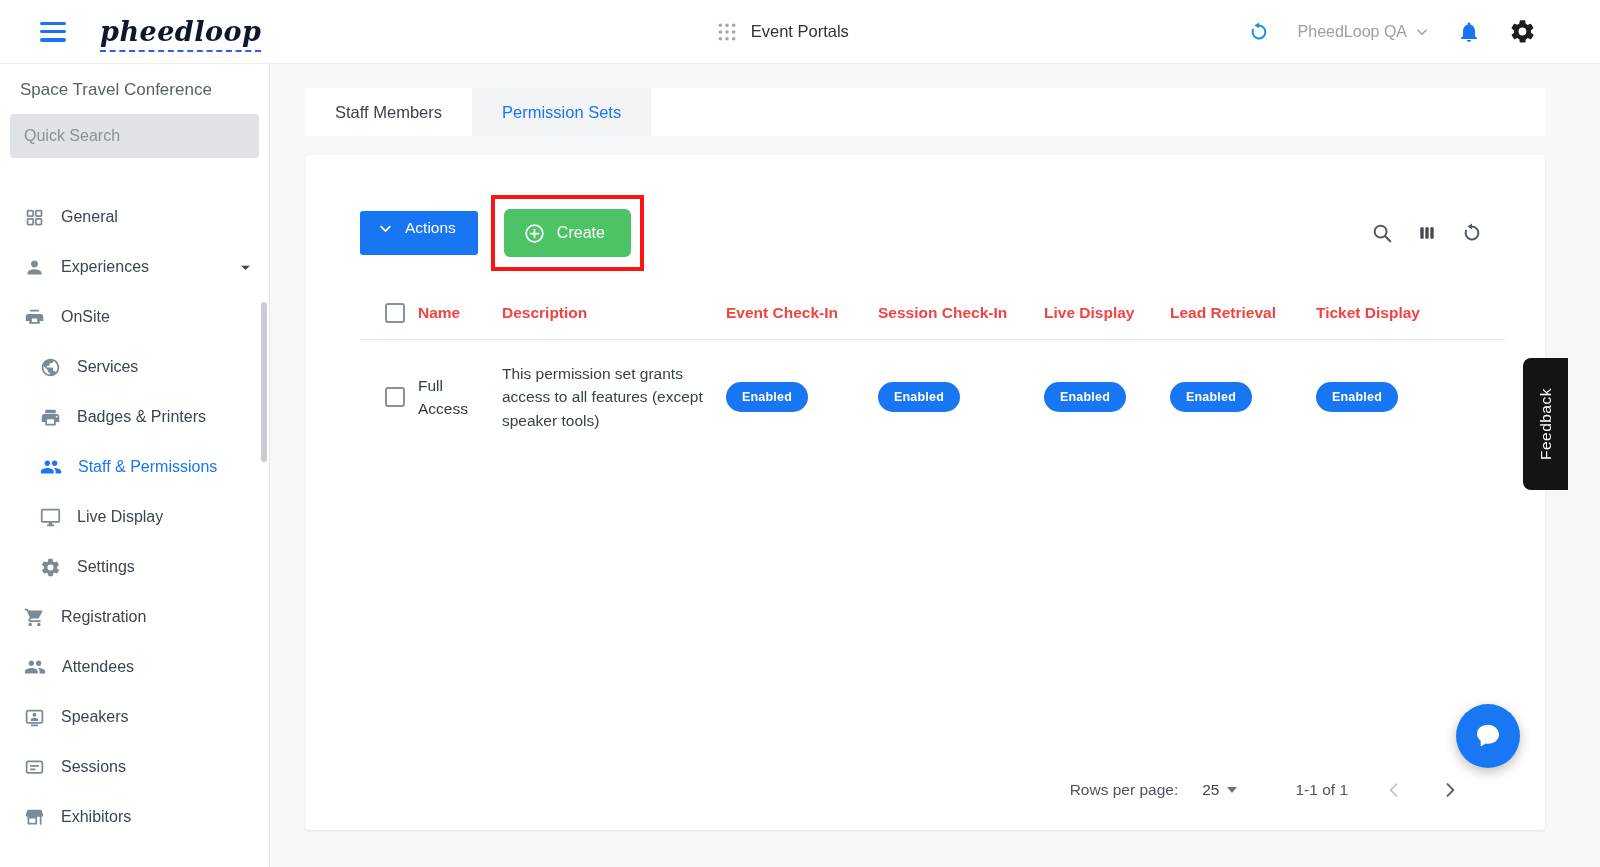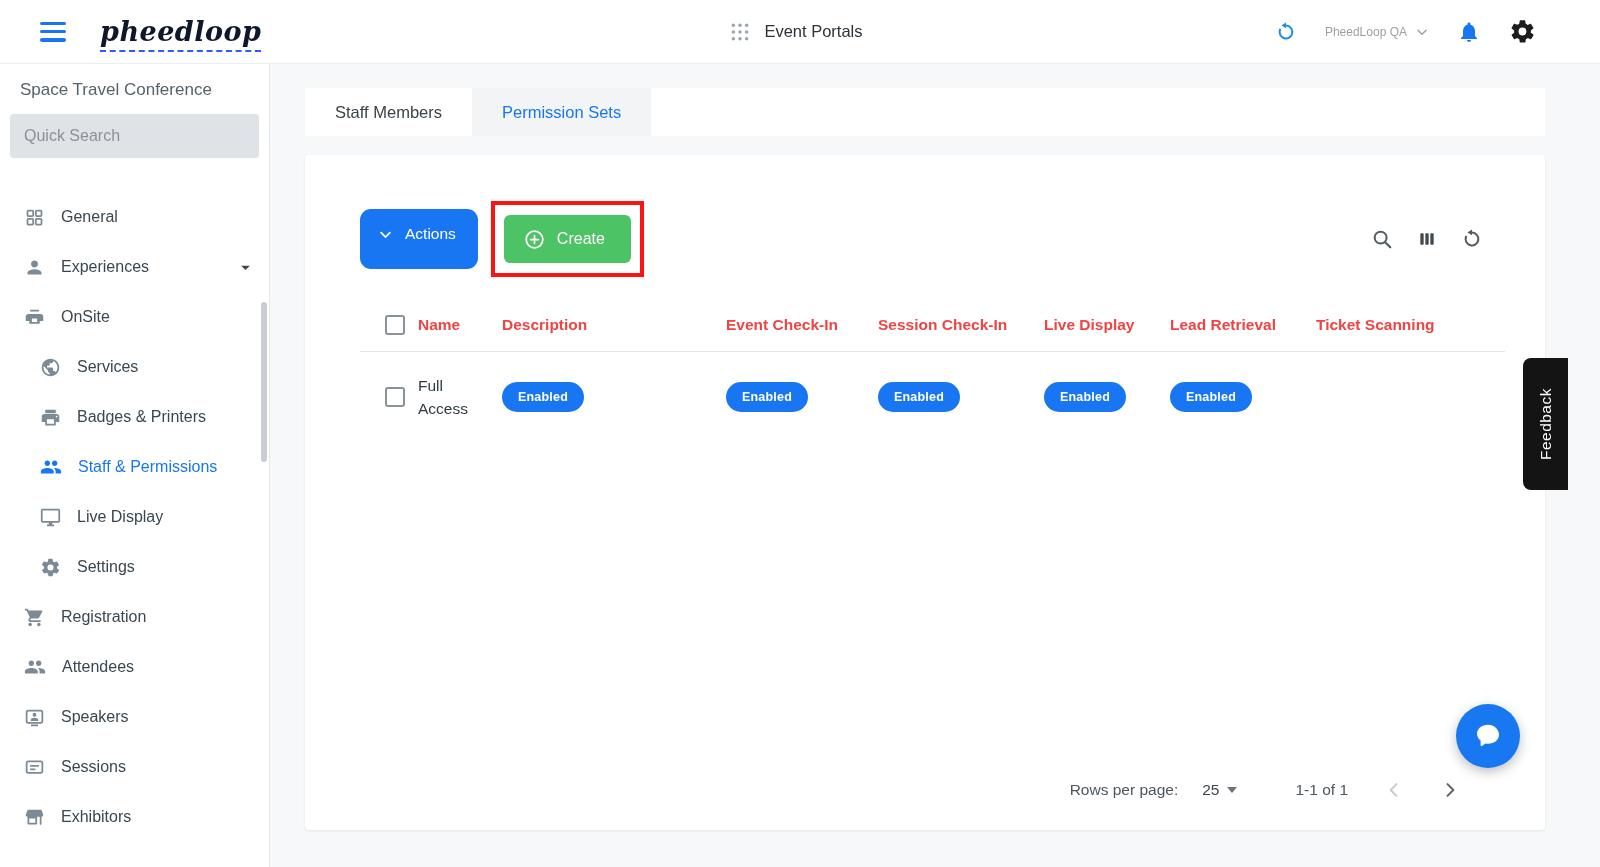--- a/index.html
+++ b/index.html
@@ -12,21 +12,21 @@
   .tb-left { width:270px; display:flex; align-items:center; gap:34px; padding-left:40px; }
   .hamburger { width:26px; height:20px; display:flex; flex-direction:column; justify-content:space-between;
     background:none; border:none; cursor:pointer; }
   .hamburger span { display:block; height:3.2px; border-radius:2px; background:#1976f2; }
   .logo { font-family:"DejaVu Serif", serif; font-style:italic; font-weight:700; font-size:27px;
     color:#0f172a; letter-spacing:.5px; }
   .logo span { border-bottom:2.5px dashed #2d5bff; padding-bottom:3px; }
   .tb-mid { display:flex; align-items:center; gap:14px; padding-left:48px; flex:1;justify-content:center; }
   .page-title { font-size:16.5px; color:#2b3238; }
   .tb-right { display:flex; align-items:center; gap:28px; padding-right:64px; }
-  .account { display:flex; align-items:center; gap:8px; color:#9aa0a6; font-size:12px; cursor:pointer; }
+  .account { display:flex; align-items:center; gap:8px; color:#9aa0a6; font-size:16px; cursor:pointer; }
   .icon-btn { background:none; border:none; cursor:pointer; display:flex; align-items:center; }
 
   
   .sidebar { position:absolute; top:64px; left:0; width:270px; height:803px; background:#fff;
     border-right:1px solid #e4e6e8; z-index:20; }
   .event-name { padding:16px 0 0 20px; font-size:17px; color:#55626b; }
   .qsearch { margin:14px 10px 0 10px; height:44px; background:#dfe2e6; border-radius:4px;
     display:flex; align-items:center; padding:0 10px 0 14px; }
   .qsearch input { flex:1; border:none; background:transparent; outline:none; font-size:16px;
     color:#6d767e; font-family:"Liberation Sans", sans-serif; }
@@ -48,21 +48,21 @@
   .main { position:absolute; top:64px; left:270px; width:1330px; height:803px;
     background:#f7f8f9; padding:24px 55px 0 35px; }
   .tabsrow { background:#fff; height:48px; display:flex; }
   .tab { height:48px; display:flex; align-items:center; padding:0 30px; font-size:16.5px;
     color:#3c4348; font-weight:500; cursor:pointer; }
   .tab.active { background:#f2f4f5; color:#1976f2; }
 
   .card { margin-top:19px; height:675px; background:#fff; border-radius:4px;
     box-shadow:0 1px 3px rgba(0,0,0,.08); display:flex; flex-direction:column; }
   .toolbar { margin:54px 62px 0 55px; display:flex; align-items:center; }
-  .btn-actions { height:60px; padding:0 22px 10px 18px; border:none; border-radius:11px; background:#1976f2;
+  .btn-actions { height:44px; padding:0 22px 10px 18px; border:none; border-radius:3px; background:#1976f2;
     color:#fff; font-size:15.5px; font-weight:500; display:flex; align-items:center; gap:12px;
     cursor:pointer; font-family:"Liberation Sans", sans-serif; }
   .create-wrap { position:relative; margin-left:26px; display:inline-block; }
   .btn-create { height:48px; padding:0 26px 0 20px; border:none; border-radius:6px; background:#4cc365;
     color:#fff; font-size:16px; font-weight:500; display:flex; align-items:center; gap:12px;
     cursor:pointer; font-family:"Liberation Sans", sans-serif; }
   .red-frame { position:absolute; inset:-14px -13px; border:4px solid #fb1414; pointer-events:none; }
   .tool-icons { margin-left:auto; display:flex; align-items:center; gap:24px; }
 
   .tbl { margin:46px 40px 0 55px; }
@@ -318,28 +318,29 @@
       <div class="tbl-grid tbl-head">
         <div>
             <div class="cb"></div>
           </div>
         <div class="col">Name</div>
         <div class="col">Description</div>
         <div class="col">Event Check-In</div>
         <div class="col">Session Check-In</div>
         <div class="col">Live Display</div>
         <div class="col">Lead Retrieval</div>
-        <div class="col">Ticket Scanning</div>
+        <div class="col">Ticket Display</div>
       </div>
 
       <div class="tbl-grid tbl-row">
         <div>
             <div class="cb"></div>
           </div>
         <div class="cell-name">Full Access</div>
+        <div class="cell-desc">This permission set grants access to all features (except speaker tools)</div>
         <div><span class="pill">Enabled</span></div>
         <div><span class="pill">Enabled</span></div>
         <div><span class="pill">Enabled</span></div>
         <div><span class="pill">Enabled</span></div>
         <div><span class="pill">Enabled</span></div>
       </div>
     </div>
 
     <div class="pagebar">
       <span>Rows per page:</span>

